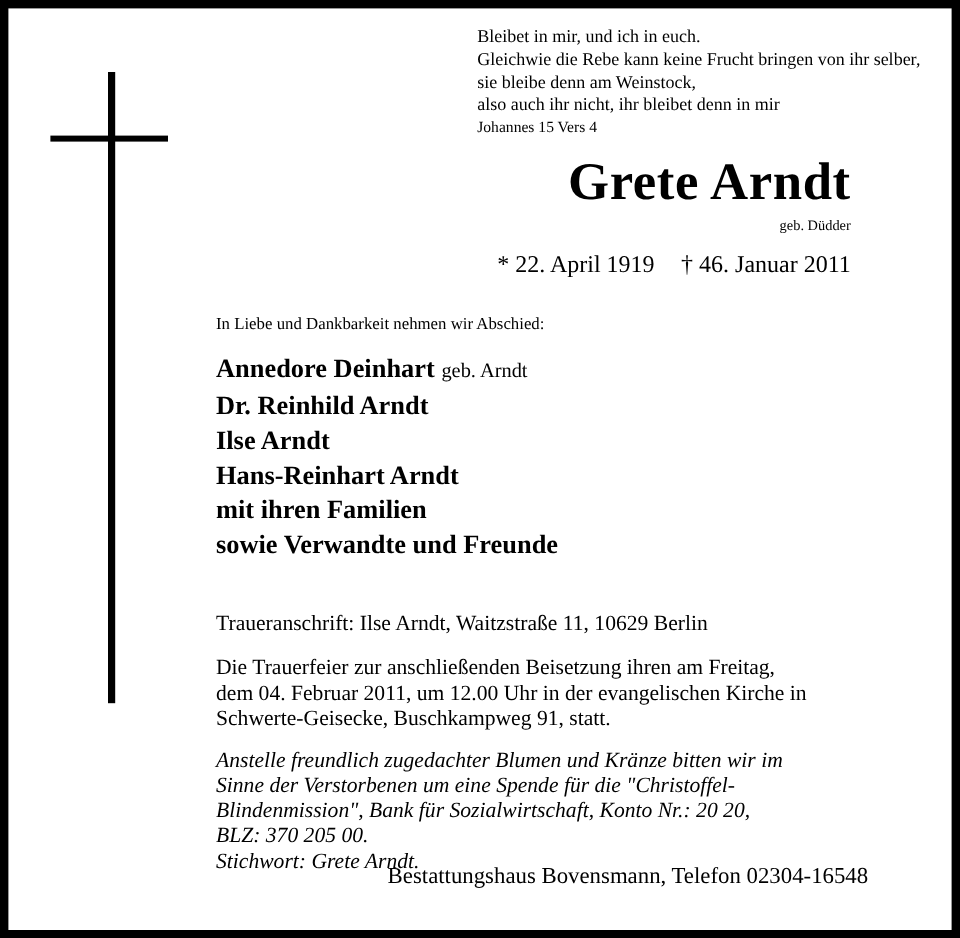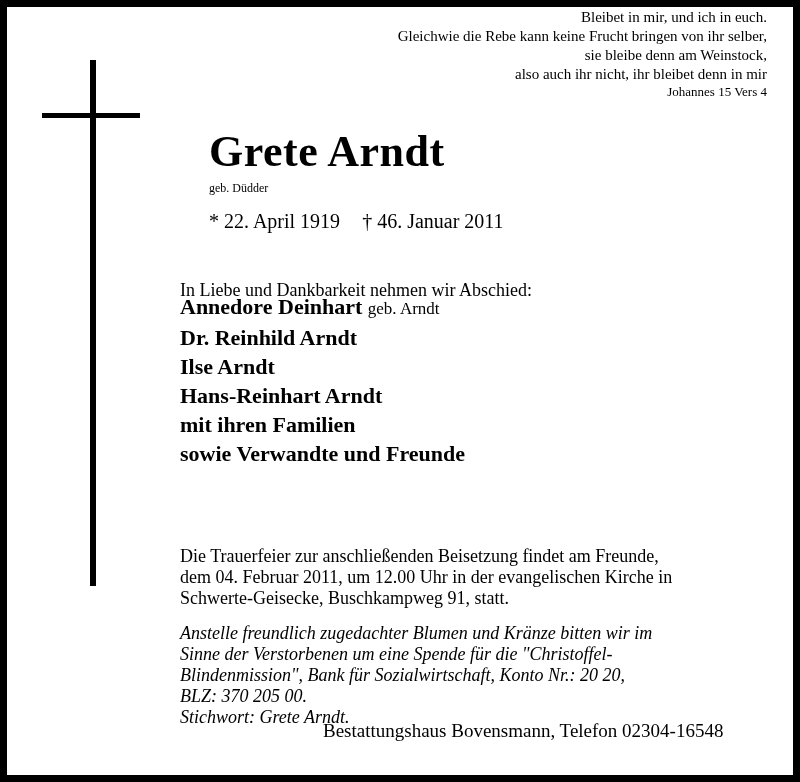--- a/index.html
+++ b/index.html
@@ -15,35 +15,35 @@
   }
   .cross-v {
     position: absolute; left: 83px; top: 53px;
     width: 6px; height: 526px; background: #000;
   }
   .cross-h {
     position: absolute; left: 35px; top: 106px;
     width: 98px; height: 5px; background: #000;
   }
   .verse {
-    position: absolute; right: 26px; top: 1px;
-    text-align: right; font-size: 15px; line-height: 19px; margin-left: 33px;
+    position: absolute; right: 26px; top: 15px;
+    font-size: 15px; line-height: 19px; margin-left: 33px;
   }
   .verse .ref { font-size: 13px; line-height: 16px; font-family: Liberation Serif, serif; }
   .name-block {
-    position: absolute; left: 202px; width: 490px; top: 120px;
-    text-align: left;
+    position: absolute; left: 212px; width: 490px; top: 120px;
+    text-align: right;
   }
   .deceased-name { font-size: 44px; font-weight: bold; line-height: 50px; letter-spacing: 0.5px; }
   .maiden { font-size: 12px; line-height: 22px; margin-top: 0px; }
   .dates { font-size: 20px; line-height: 24px; margin-top: 10px; }
   .dates span + span { margin-left: 22px; }
   .intro {
-    position: absolute; left: 173px; top: 272px;
-    font-size: 18px; line-height: 22px;
+    position: absolute; left: 173px; top: 253px;
+    font-size: 14px; line-height: 22px;
   }
   .mourners {
     position: absolute; left: 173px; top: 285px;
     font-size: 22px; line-height: 29px; font-weight: bold;
   }
   .mourners .geb { font-weight: normal; font-size: 17px; margin-top: 22px; }
   .address {
     position: absolute; left: 173px; top: 501px;
     font-size: 18px; line-height: 22px;
   }
@@ -89,23 +89,24 @@
 
   <div class="mourners">
     <span class="line"><span>Annedore Deinhart</span> <span class="geb">geb. Arndt</span></span>
     <span class="line">Dr. Reinhild Arndt</span>
     <span class="line">Ilse Arndt</span>
     <span class="line">Hans-Reinhart Arndt</span>
     <span class="line">mit ihren Familien</span>
     <span class="line">sowie Verwandte und Freunde</span>
   </div>
 
+  <div class="address">Traueranschrift: Ilse Arndt, Waitzstraße 11, 10629 Berlin</div>
 
   <div class="funeral">
-    <span class="line">Die Trauerfeier zur anschließenden Beisetzung findet am Freunde,</span>
+    <span class="line">Die Trauerfeier zur anschließenden Beisetzung ihren am Freitag,</span>
     <span class="line">dem 04. Februar 2011, um 12.00 Uhr in der evangelischen Kirche in</span>
     <span class="line">Schwerte-Geisecke, Buschkampweg 91, statt.</span>
   </div>
 
   <div class="donation">
     <span class="line">Anstelle freundlich zugedachter Blumen und Kränze bitten wir im</span>
     <span class="line">Sinne der Verstorbenen um eine Spende für die "Christoffel-</span>
     <span class="line">Blindenmission", Bank für Sozialwirtschaft, Konto Nr.: 20 20,</span>
     <span class="line">BLZ: 370 205 00.</span>
     <span class="line">Stichwort: Grete Arndt.</span>

